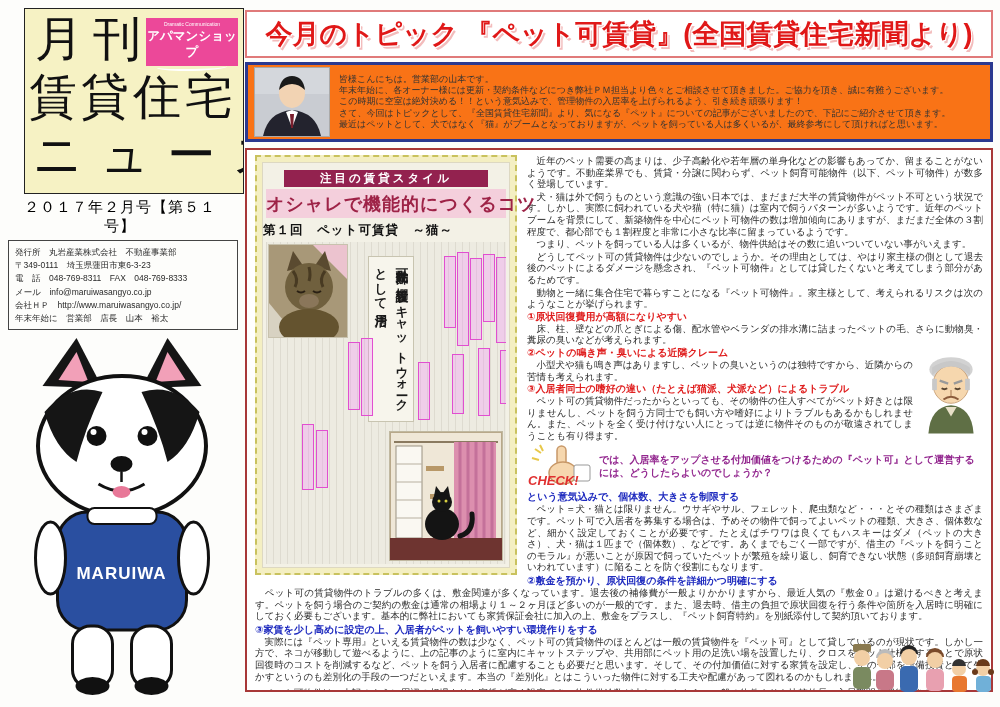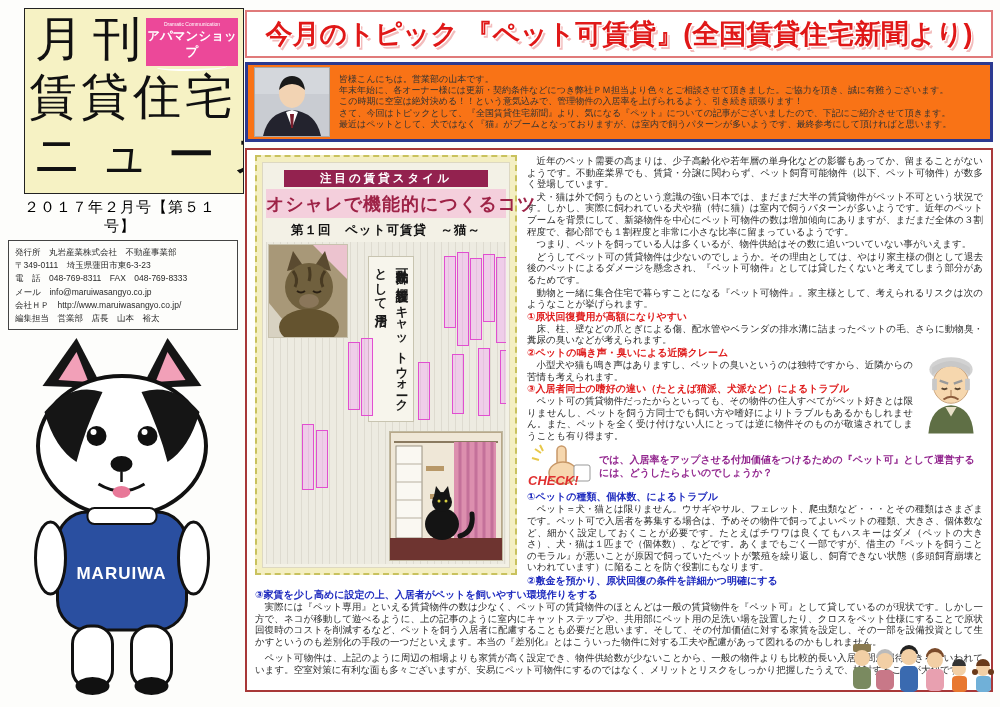--- a/index.html
+++ b/index.html
@@ -50,21 +50,21 @@
   .family{position:absolute;left:846px;top:632px;width:152px;height:70px;z-index:6;}
   
   .clipfloat{float:left;width:262px;height:420px;margin:0 10px 4px 0;}
   .clip{height:100%;box-sizing:border-box;background:#f4efc2;border:2px dashed #c9c25e;padding:5px;}
   .clip-inner{height:100%;box-sizing:border-box;background:#f3f1e6;display:flex;flex-direction:column;
     border:1px solid #ddd8c2;}
   .kicker{background:#93224f;color:#fff;font-size:11.5px;font-weight:bold;text-align:center;
     width:172px;margin:7px auto 2px;padding:1px 16px;letter-spacing:3px;flex:none;}
   .cliptitle{background:#f4cfdc;color:#9e2347;font-size:18px;font-weight:bold;text-align:center;
     letter-spacing:1px;padding:3px 0 2px;margin:0 3px;flex:none;white-space:nowrap;}
-  .clipsub{font-size:12.5px;font-weight:bold;color:#111;text-align:center;margin:4px 0 3px;
+  .clipsub{font-size:12.5px;font-weight:bold;color:#111;text-align:left;margin:4px 0 3px;
     letter-spacing:1px;flex:none;}
   .npbody{position:relative;flex:1;margin:0 3px 3px;overflow:hidden;
     background:repeating-linear-gradient(90deg,#dedbd0 0 1px,#edebe1 1px 7px);}
   .catphoto{position:absolute;left:2px;top:2px;width:78px;height:92px;border:1px solid #c8c2ae;}
   .vheadline{position:absolute;left:102px;top:14px;height:160px;background:#f7f5ec;
     writing-mode:vertical-rl;text-orientation:upright;font-size:12.5px;font-weight:bold;color:#1a1a1a;
     line-height:21px;letter-spacing:1px;border:1px solid #c8c4b0;padding:2px 1px;}
   .hl{position:absolute;border:1px solid #e14fd0;background:rgba(244,130,255,0.28);}
   .roomimg{position:absolute;right:3px;bottom:3px;width:112px;height:128px;border:1px solid #c0b8a0;}
 </style>
@@ -82,21 +82,21 @@
   </div>
 </div>
 <div class="issue">２０１７年２月号【第５１号】</div>
 
 <div class="publisher">
   <span>発行所　丸岩産業株式会社　不動産事業部</span>
   <span>〒349-0111　埼玉県蓮田市東6-3-23</span>
   <span>電　話　048-769-8311　FAX　048-769-8333</span>
   <span>メール　info@maruiwasangyo.co.jp</span>
   <span>会社ＨＰ　http://www.maruiwasangyo.co.jp/</span>
-  <span>編集担当　営業部　店長　山本　裕太</span>
+  <span>年末年始に　営業部　店長　山本　裕太</span>
 </div>
 
 <div class="mascot">
   <svg viewBox="0 0 215 368" width="216" height="368">
     <polygon points="28,52 62,4 88,54" fill="#151515"></polygon>
     <polygon points="44,46 62,18 74,48" fill="#f2a0b8"></polygon>
     <polygon points="187,52 153,4 127,54" fill="#151515"></polygon>
     <polygon points="171,46 153,18 141,48" fill="#f2a0b8"></polygon>
     <ellipse cx="107.5" cy="112" rx="84" ry="70" fill="#fff" stroke="#111" stroke-width="4"></ellipse>
     <path d="M30,78 Q56,48 88,58 Q70,96 62,128 Q40,114 30,78 Z" fill="#151515"></path>
@@ -133,21 +133,21 @@
     <polygon points="31,44 37,60 43,44 37,42" fill="#fff"></polygon>
     <polygon points="35,46 39,46 38,60 36,60" fill="#7a1f2e"></polygon>
     <ellipse cx="37" cy="25" rx="13" ry="15" fill="#f2d3b3"></ellipse>
     <path d="M24,22 Q26,8 37,8 Q48,8 50,22 Q44,16 37,16 Q30,16 24,22 Z" fill="#1a1a1a"></path>
   </svg>
   <div class="greet">
     <span>皆様こんにちは。営業部の山本です。</span>
     <span>年末年始に、各オーナー様には更新・契約条件などにつき弊社ＰＭ担当より色々とご相談させて頂きました。ご協力を頂き、誠に有難うございます。</span>
     <span>この時期に空室は絶対決める！！という意気込みで、管理物件の入居率を上げられるよう、引き続き頑張ります！</span>
     <span>さて、今回はトピックとして、『全国賃貸住宅新聞』より、気になる『ペット』についての記事がございましたので、下記にご紹介させて頂きます。</span>
-    <span>最近はペットとして、犬ではなく『猫』がブームとなっておりますが、は室内で飼うパターンが多いようです、最終参考にして頂ければと思います。</span>
+    <span>最近はペットとして、犬ではなく『猫』がブームとなっておりますが、ペットを飼っている人は多くいるが、最終参考にして頂ければと思います。</span>
   </div>
 </div>
 
 <div class="mainbox">
 
   <div class="clipfloat">
     <div class="clip">
       <div class="clip-inner">
         <div class="kicker">注目の賃貸スタイル</div>
         <div class="cliptitle">オシャレで機能的につくるコツ</div>
@@ -235,23 +235,24 @@
     <svg class="check-icon" viewBox="0 0 66 46">
       <path d="M8,6 l6,4 M5,15 l7,2 M13,2 l3,6" stroke="#e8c84a" stroke-width="2"></path>
       <rect x="30" y="3" width="9" height="20" rx="4.5" fill="#f6d7ae" stroke="#c89868" stroke-width="1.5"></rect>
       <ellipse cx="36" cy="30" rx="14" ry="11" fill="#f6d7ae" stroke="#c89868" stroke-width="1.5"></ellipse>
       <rect x="47" y="22" width="16" height="16" rx="2" fill="#fff" stroke="#999"></rect>
       <text x="1" y="42" fill="#e03030" font-size="13" font-weight="bold" font-style="italic">CHECK!</text>
     </svg>
     <div class="check-text">では、入居率をアップさせる付加価値をつけるための『ペット可』として運営するには、どうしたらよいのでしょうか？</div>
   </div>
 
-  <p class="bhead">①ペットの種類、個体数、によるトラブル</p>
+  <p class="bhead">という意気込みで、個体数、大きさを制限する</p>
   <p class="p">　ペット＝犬・猫とは限りません。ウサギやサル、フェレット、爬虫類など・・・とその種類はさまざまです。ペット可で入居者を募集する場合は、予めその物件で飼ってよいペットの種類、大きさ、個体数など、細かく設定しておくことが必要です。たとえばチワワは良くてもハスキーはダメ（ペットの大きさ）、犬・猫は１匹まで（個体数）、などです。あくまでもごく一部ですが、借主の『ペットを飼うことのモラル』が悪いことが原因で飼っていたペットが繁殖を繰り返し、飼育できない状態（多頭飼育崩壊といわれています）に陥ることを防ぐ役割にもなります。</p>
   <p class="bhead">②敷金を預かり、原状回復の条件を詳細かつ明確にする</p>
+  <p class="p">　ペット可の賃貸物件のトラブルの多くは、敷金関連が多くなっています。退去後の補修費が一般よりかかりますから、最近人気の『敷金０』は避けるべきと考えます。ペットを飼う場合のご契約の敷金は通常の相場より１～２ヶ月ほど多いのが一般的です。また、退去時、借主の負担で原状回復を行う条件や箇所を入居時に明確にしておく必要もございます。基本的に弊社においても家賃保証会社に加入の上、敷金をプラスし、『ペット飼育特約』を別紙添付して契約頂いております。</p>
   <p class="bhead">③家賃を少し高めに設定の上、入居者がペットを飼いやすい環境作りをする</p>
   <p class="p">　実際には『ペット専用』といえる賃貸物件の数は少なく、ペット可の賃貸物件のほとんどは一般の賃貸物件を『ペット可』として貸しているのが現状です。しかし一方で、ネコが移動して遊べるように、上の記事のように室内にキャットステップや、共用部にペット用の足洗い場を設置したり、クロスをペット仕様にすることで原状回復時のコストを削減するなど、ペットを飼う入居者に配慮することも必要だと思います。そして、その付加価値に対する家賃を設定し、その一部を設備投資として生かすというのも差別化の手段の一つだといえます。本当の『差別化』とはこういった物件に対する工夫や配慮があって図れるのかもしれません。</p>
 
   <p class="p closing">　ペット可物件は、上記のように周辺の相場よりも家賃が高く設定でき、物件供給数が少ないことから、一般の物件よりも比較的長い入居期間が期待できるといわれています。空室対策に有利な面も多々ございますが、安易にペット可物件にするのではなく、メリットとリスクをしっかり把握したうえで、検討することが大切です。</p>
 </div>
 
 <svg class="family" viewBox="0 0 152 70">
   <rect x="7" y="12" width="18" height="8" rx="2" fill="#8a7a50"></rect>
   <circle cx="16" cy="26" r="8" fill="#f2cfa5"></circle>
   <rect x="7" y="35" width="18" height="22" rx="5" fill="#7a8a60"></rect>

